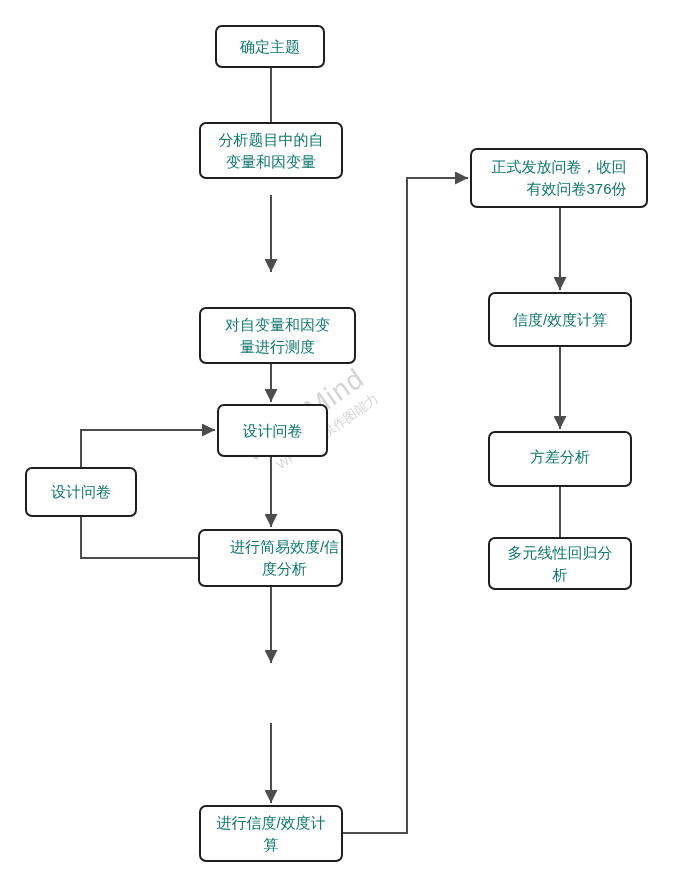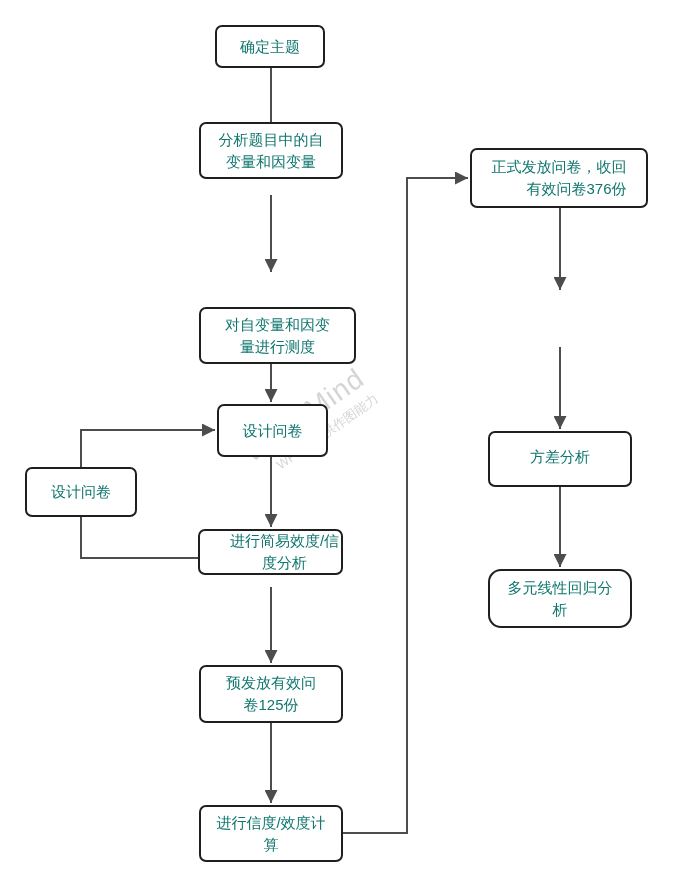--- a/index.html
+++ b/index.html
@@ -36,27 +36,27 @@
     color: #0f766e;
     white-space: pre-line;
     z-index: 2;
   }
   
   #n1  { left: 215px; top: 25px;  width: 110px; height: 43px; }
   #n2  { left: 199px; top: 122px; width: 144px; height: 57px; }
   #n3  { left: 199px; top: 264px; width: 157px; height: 57px; margin-top: 43px; }
   #n4  { left: 217px; top: 404px; width: 111px; height: 53px; }
   #n5  { left: 25px;  top: 467px; width: 112px; height: 50px; }
-  #n6  { left: 198px; top: 529px; width: 145px; height: 46px; padding-left: 28px; }
+  #n6  { left: 198px; top: 529px; width: 145px; height: 58px; padding-left: 28px; }
   #n7  { left: 199px; top: 665px; width: 144px; height: 58px; }
   #n8  { left: 199px; top: 805px; width: 144px; height: 57px; }
   #n9  { left: 470px; top: 148px; width: 178px; height: 60px; text-align: right; }
   #n10 { left: 488px; top: 292px; width: 144px; height: 55px; }
   #n11 { left: 488px; top: 431px; width: 144px; height: 56px; font-family: Liberation Mono, monospace; }
-  #n12 { left: 488px; top: 569px; width: 144px; height: 59px; border-radius: 13px; }
+  #n12 { left: 488px; top: 537px; width: 144px; height: 53px; }
 
   .watermark {
     position: absolute;
     left: 252px;
     top: 438px;
     transform: rotate(-35deg);
     transform-origin: 0 50%;
     color: #d5d5d5;
     z-index: 1;
     white-space: nowrap;
@@ -114,28 +114,27 @@
   <div class="node" id="n3">对自变量和因变
 量进行测度</div>
 
   <div class="node" id="n4">设计问卷</div>
 
   <div class="node" id="n5">设计问卷</div>
 
   <div class="node" id="n6">进行简易效度/信
 度分析</div>
 
-  <div class="node" id="n7">预发放有效问
-卷125份</div>
 
   <div class="node" id="n8">进行信度/效度计
 算</div>
 
   <div class="node" id="n9">正式发放问卷，收回
 有效问卷376份</div>
 
+  <div class="node" id="n10">信度/效度计算</div>
 
   <div class="node" id="n11">方差分析</div>
 
   <div class="node" id="n12">多元线性回归分
 析</div>
 
 </div>
 
 </body></html>

